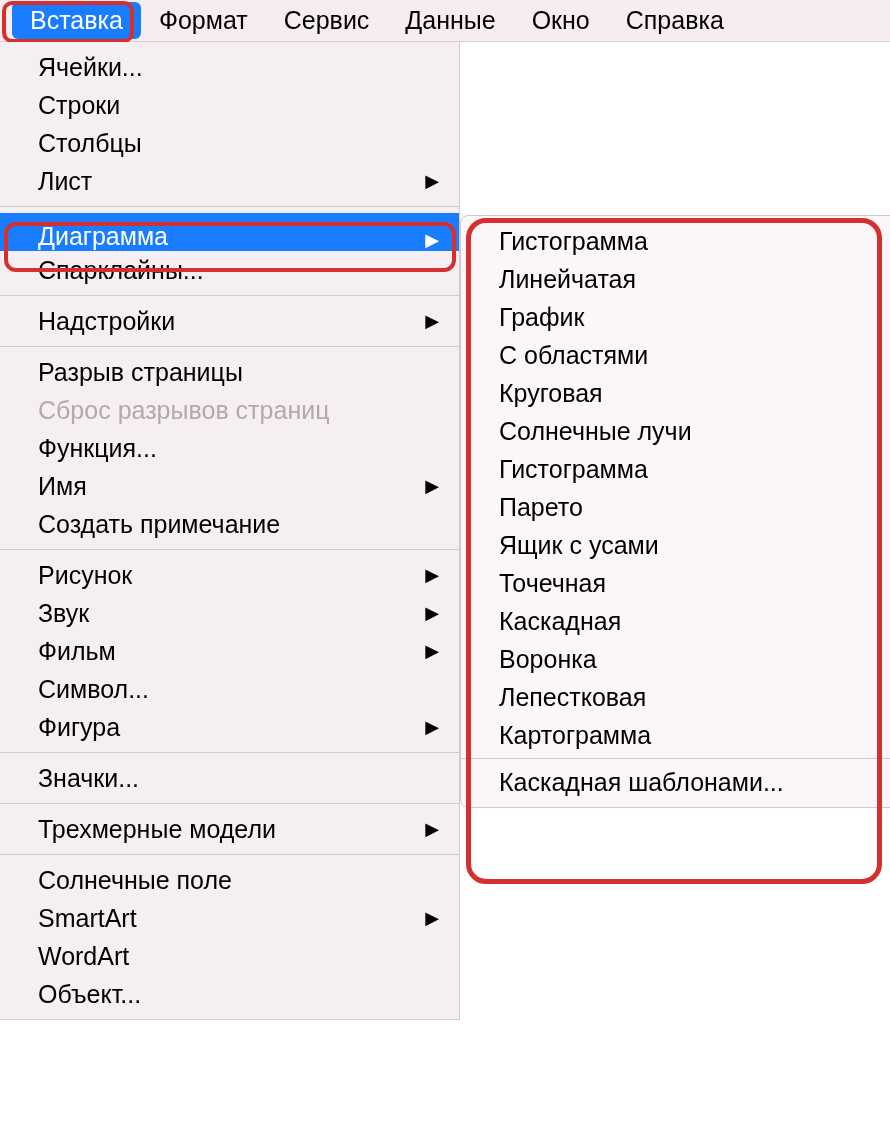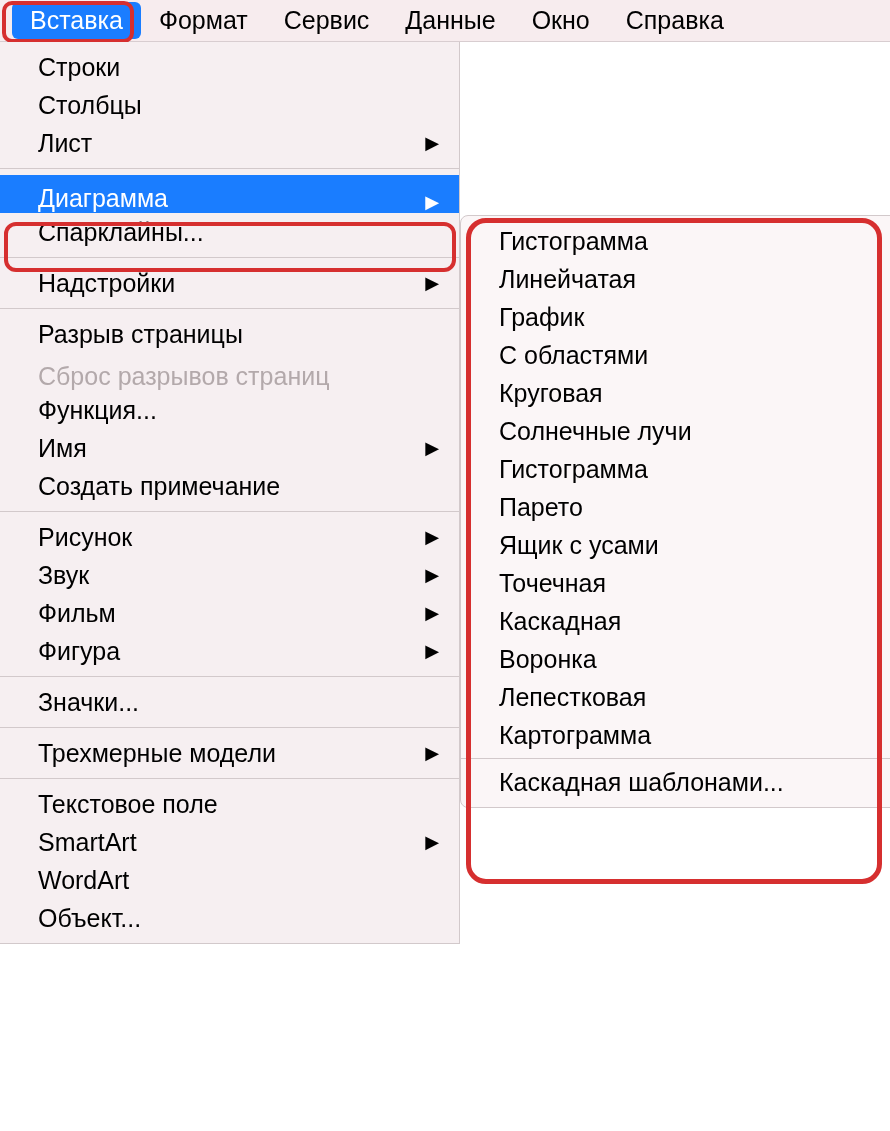--- a/index.html
+++ b/index.html
@@ -58,21 +58,21 @@
   .group { padding: 6px 0; }
   .sep { height: 1px; background: #d2c9cb; }
   .item {
     display: flex;
     align-items: center;
     justify-content: space-between;
     height: 38px;
     padding: 0 20px 0 38px;
     cursor: default;
   }
-  .item.disabled { color: #b3a9ab; align-items: flex-end; }
+  .item.disabled { color: #b3a9ab; }
   .item.hover {
     background: #1a7dff;
     color: #fff;
     align-items: flex-end;
   }
   .arrow {
     font-size: 18px;
     color: #000;
   }
   .item.hover .arrow { color: #fff; }
@@ -133,20 +133,23 @@
   <div class="menubar-item">Данные</div>
   <div class="menubar-item">Окно</div>
   <div class="menubar-item">Справка</div>
 </div>
 <div class="menubar-highlight"></div>
 
 <div class="dropdown">
 
   <div class="group">
     <div class="item">
+        <span>Ячейки...</span>
+      </div>
+    <div class="item">
         <span>Строки</span>
       </div>
     <div class="item">
         <span>Столбцы</span>
       </div>
     <div class="item">
         <span>Лист</span>
         <span class="arrow">▶</span>
       </div>
   </div>
@@ -198,20 +201,23 @@
       </div>
     <div class="item">
         <span>Звук</span>
         <span class="arrow">▶</span>
       </div>
     <div class="item">
         <span>Фильм</span>
         <span class="arrow">▶</span>
       </div>
     <div class="item">
+        <span>Символ...</span>
+      </div>
+    <div class="item">
         <span>Фигура</span>
         <span class="arrow">▶</span>
       </div>
   </div>
   <div class="sep"></div>
 
   <div class="group">
     <div class="item">
         <span>Значки...</span>
       </div>
@@ -221,21 +227,21 @@
   <div class="group">
     <div class="item">
         <span>Трехмерные модели</span>
         <span class="arrow">▶</span>
       </div>
   </div>
   <div class="sep"></div>
 
   <div class="group">
     <div class="item">
-        <span>Текстовое поле</span>
+        <span>Солнечные поле</span>
       </div>
     <div class="item">
         <span>SmartArt</span>
         <span class="arrow">▶</span>
       </div>
     <div class="item">
         <span>WordArt</span>
       </div>
     <div class="item">
         <span>Объект...</span>

